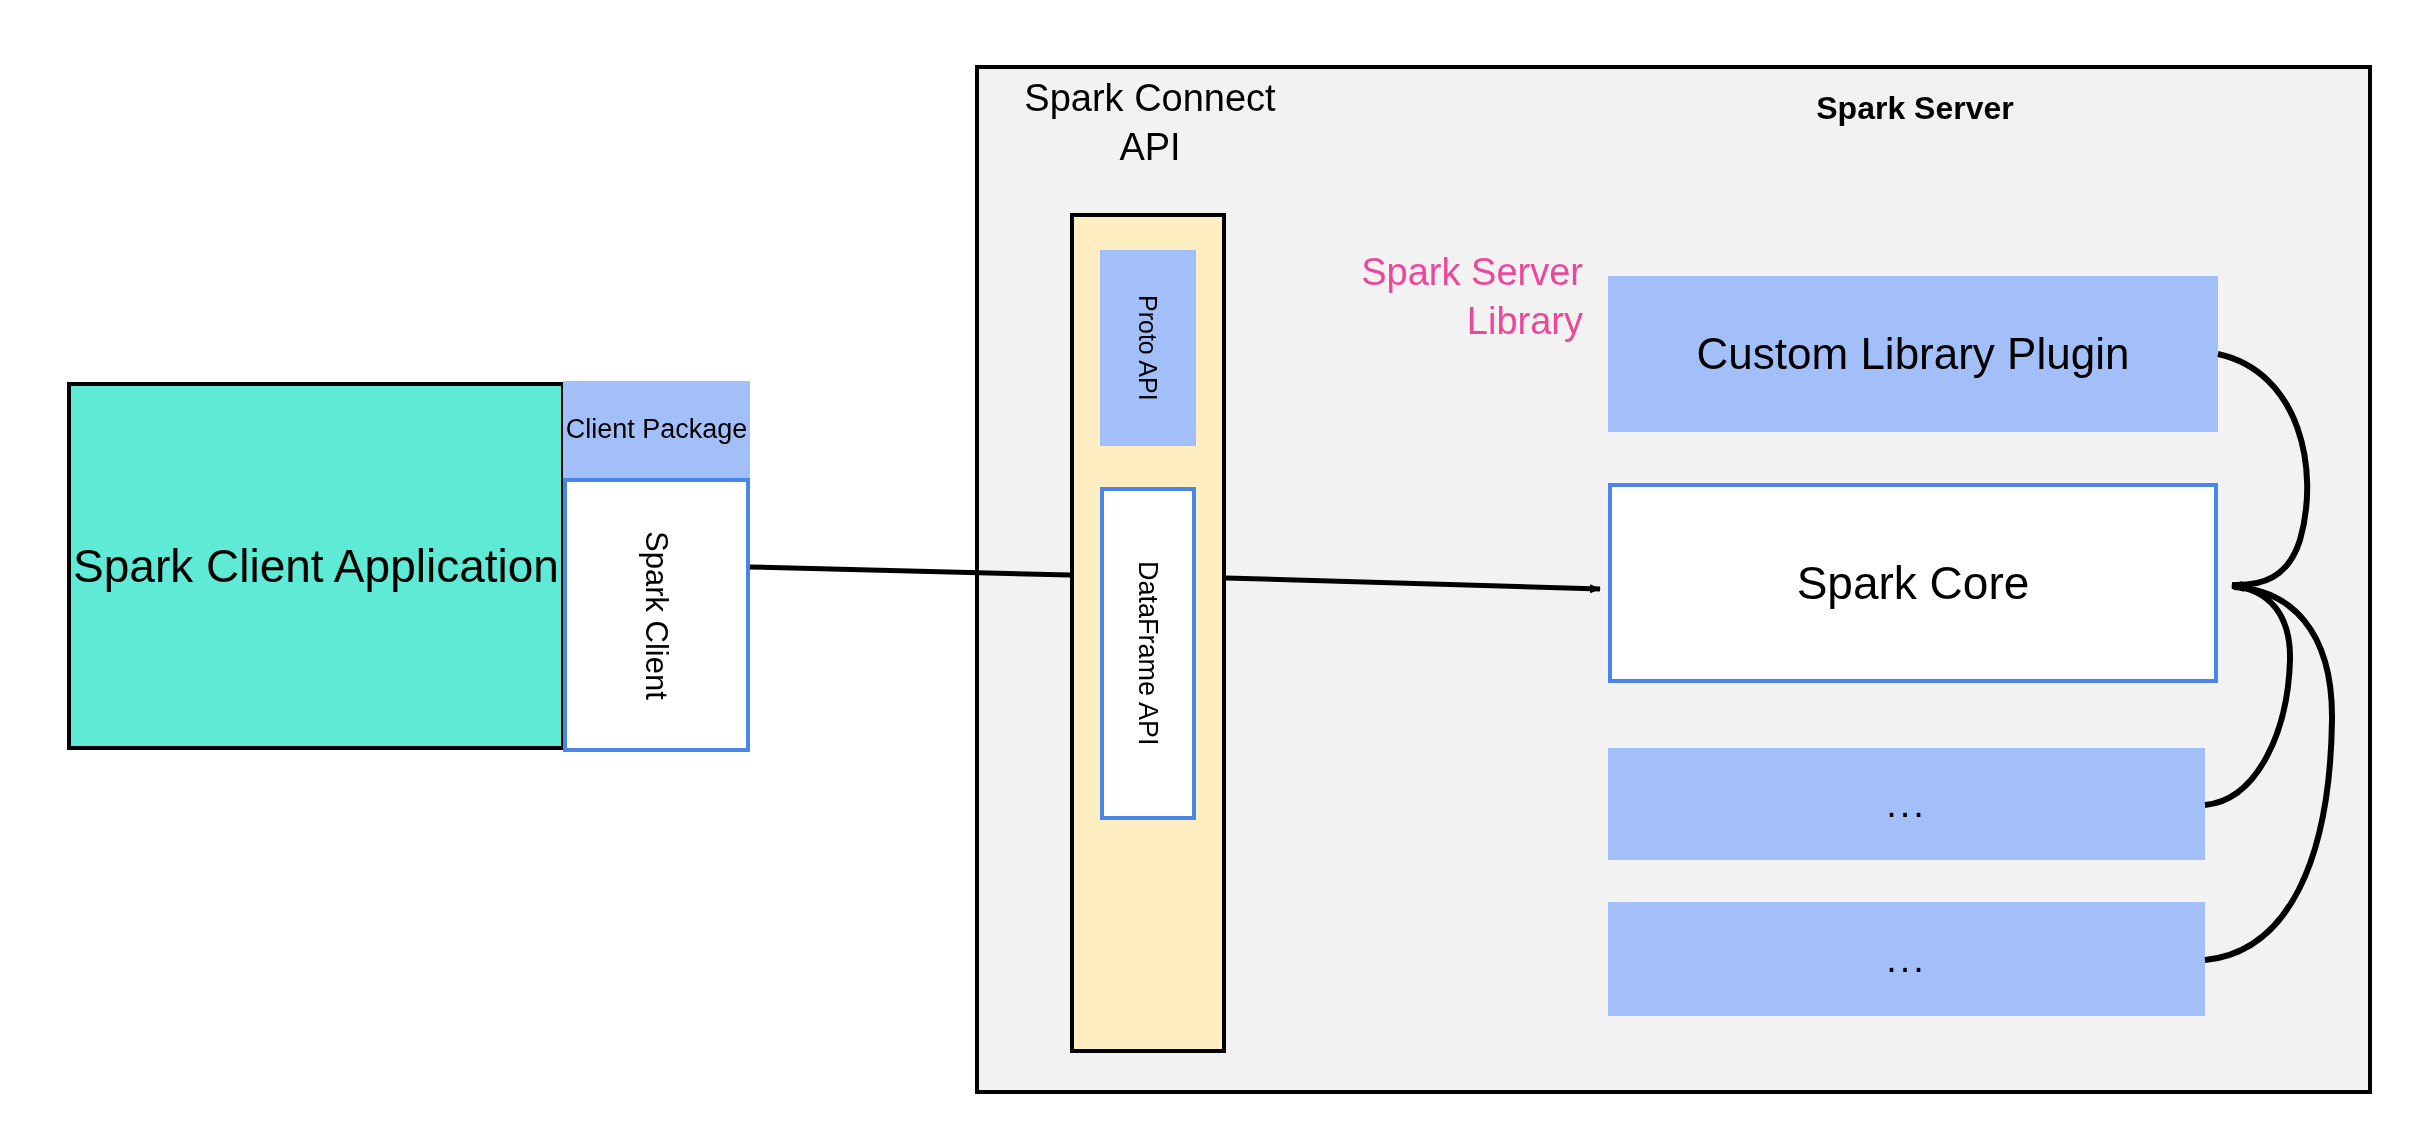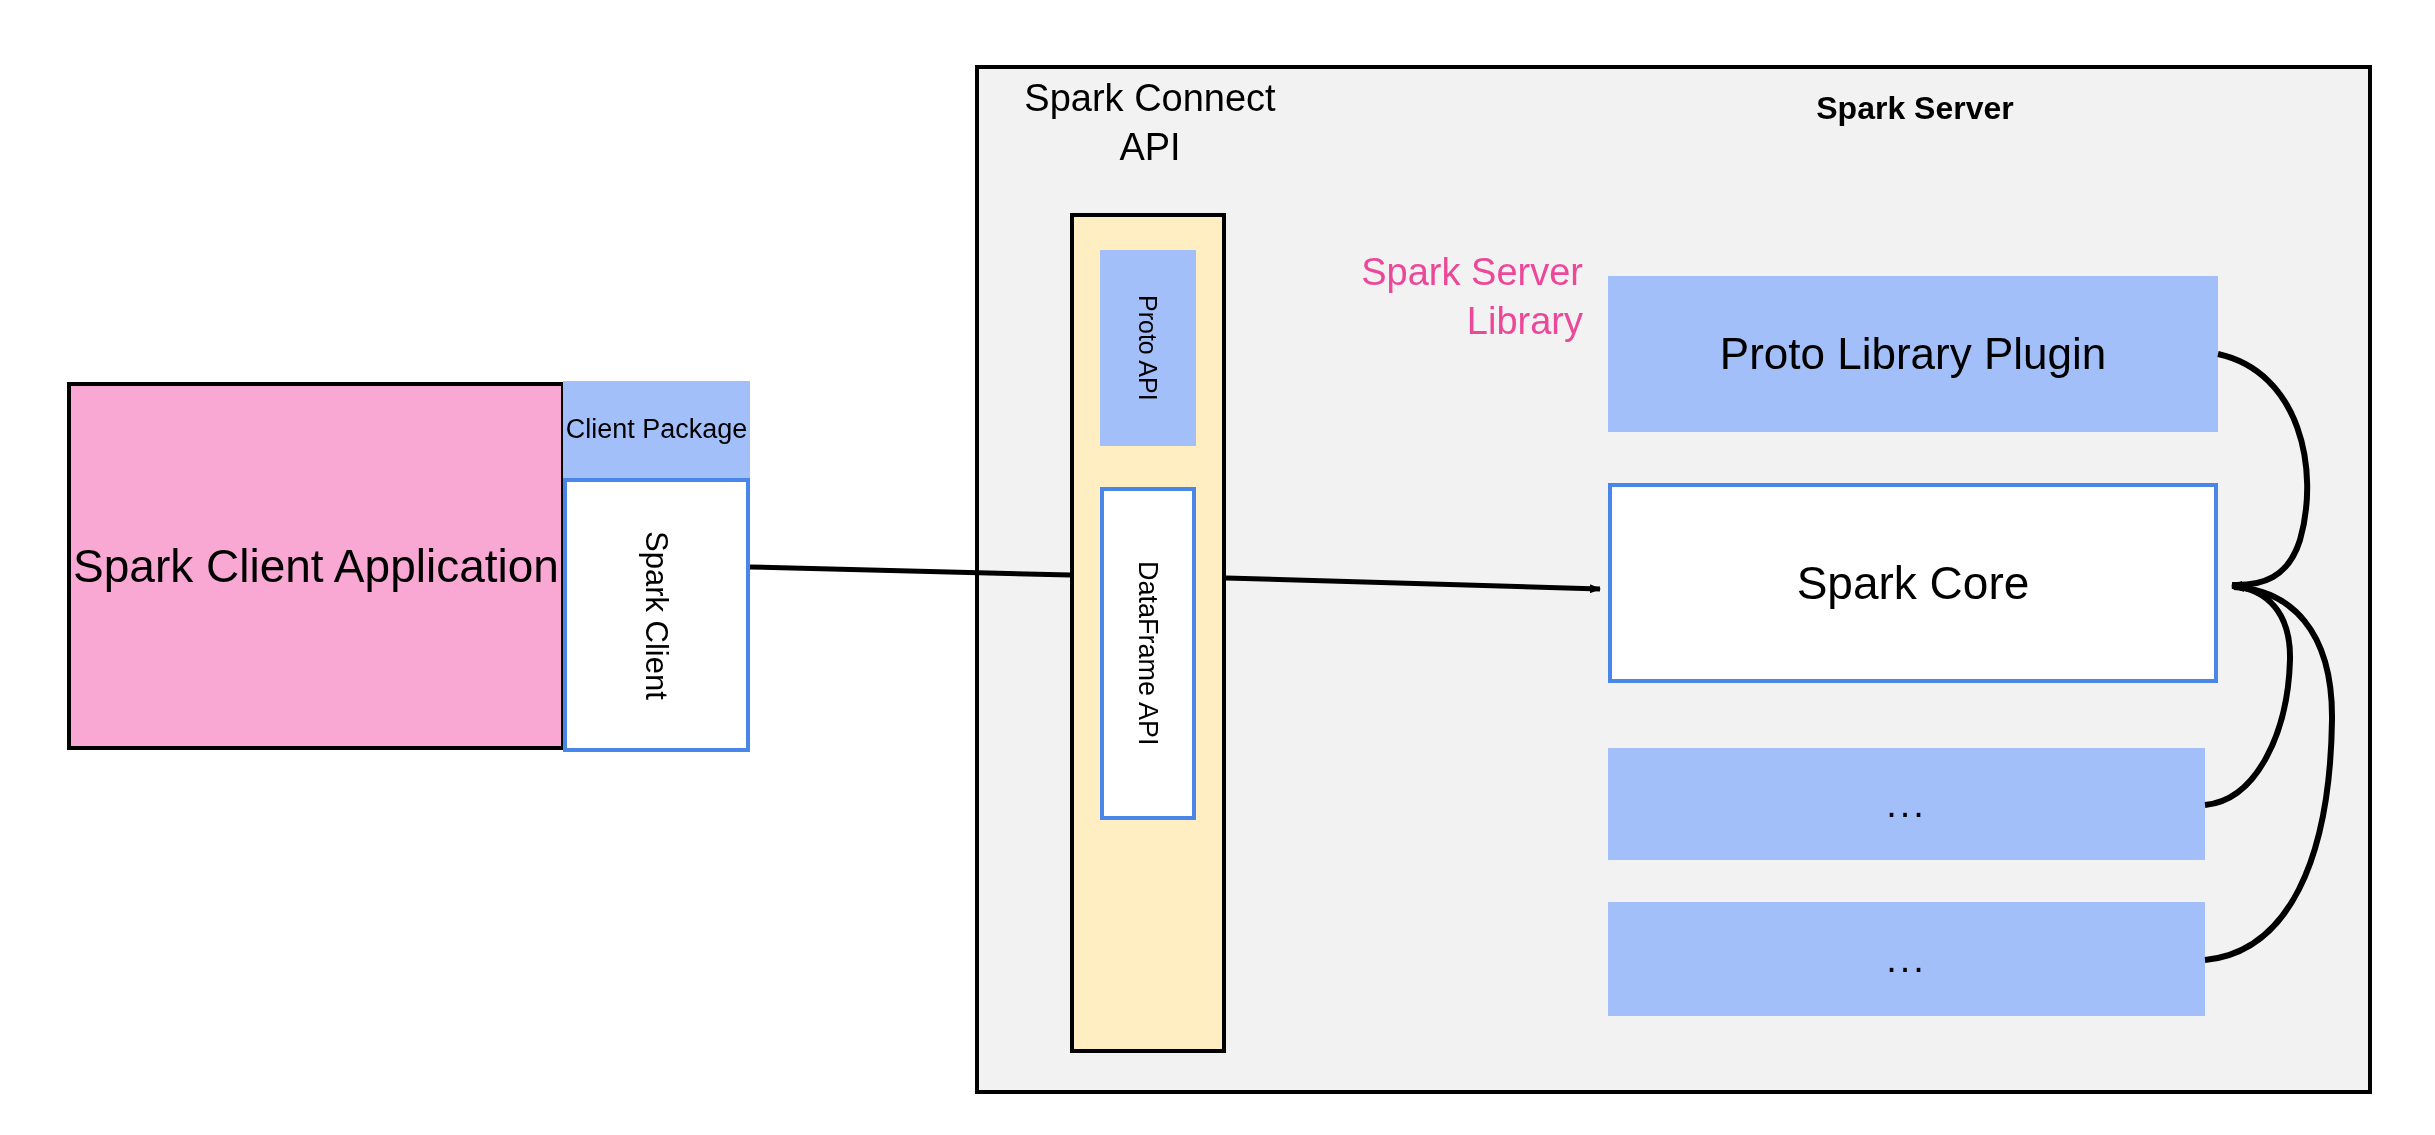--- a/index.html
+++ b/index.html
@@ -28,21 +28,21 @@
     justify-content: center;
     text-align: center;
     color: #000000;
     line-height: 1.22;
   }
 
   
   #client-app-box {
     left: 67px;  top: 382px;
     width: 498px; height: 368px;
-    background: #f9a8d4;
+    background: #5eead4;
     border: 4px solid #000000;
     font-size: 46px;
   }
   #client-package-box {
     left: 563px; top: 381px;
     width: 187px; height: 97px;
     background: #a3bffa;
     border: 2px solid #a3bffa;
     font-size: 27px;
   }
@@ -188,21 +188,21 @@
 
   <div class="box" id="proto-api-box">
     <span class="vtext">Proto API</span>
   </div>
 
   <div class="box" id="dataframe-api-box">
     <span class="vtext">DataFrame API</span>
   </div>
 
   <div class="box" id="custom-library-plugin-box">
-    <span>Proto Library Plugin</span>
+    <span>Custom Library Plugin</span>
   </div>
 
   <div class="box" id="spark-core-box">
     <span>Spark Core</span>
   </div>
 
   <div class="box" id="ellipsis-box-1">
     <span>...</span>
   </div>
 

